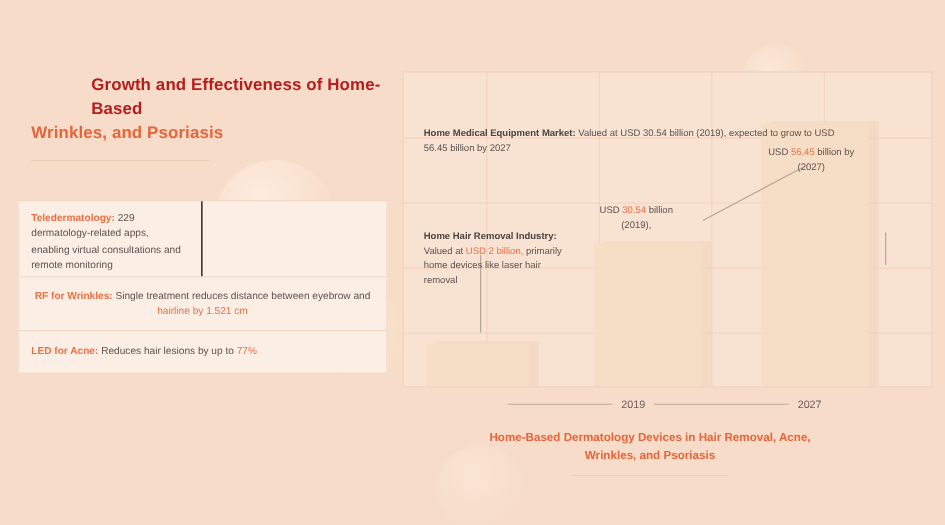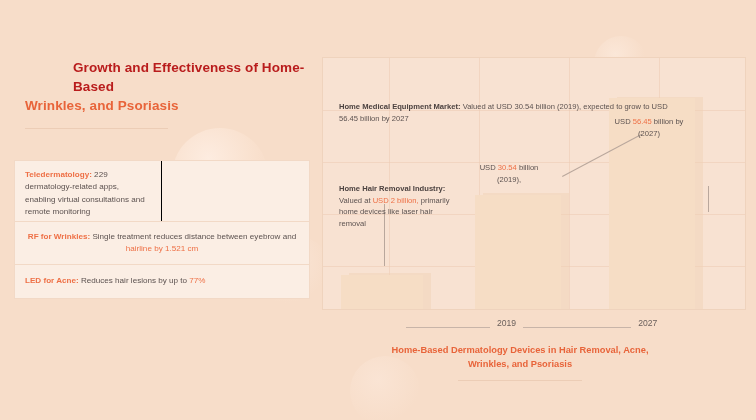--- a/index.html
+++ b/index.html
@@ -52,21 +52,21 @@
   .bar-shadow{position:absolute;bottom:0;background:rgba(240,208,180,.45);}
 
   .lead{position:absolute;background:#b9a79c;transform-origin:0 0;}
 
   .ann{position:absolute;font-size:7.6px;line-height:1.52;color:#5c5250;}
   .ann .bold{font-weight:bold;text-align:center;}
   .ann.center{text-align:center;}
 
   
   .axis{position:absolute;left:322px;top:312px;width:424px;height:22px;}
-  .axis-row{position:absolute;left:0;top:6px;width:100%;display:flex;align-items:flex-end;}
+  .axis-row{position:absolute;left:0;top:6px;width:100%;display:flex;align-items:center;}
   .axis-line{height:1px;background:#c8b4a8;flex:0 0 auto;}
   .axis-tick{font-size:8.6px;color:#6b605c;padding:0 7px;}
 
   
   .caption{position:absolute;left:380px;top:344px;width:280px;text-align:center;
     font-size:9.3px;font-weight:bold;color:#e8643a;line-height:1.5;}
   .cap-rule{position:absolute;left:458px;top:380px;width:124px;height:1px;background:#eccdb6;}
 </style>
 </head>
 <body>

